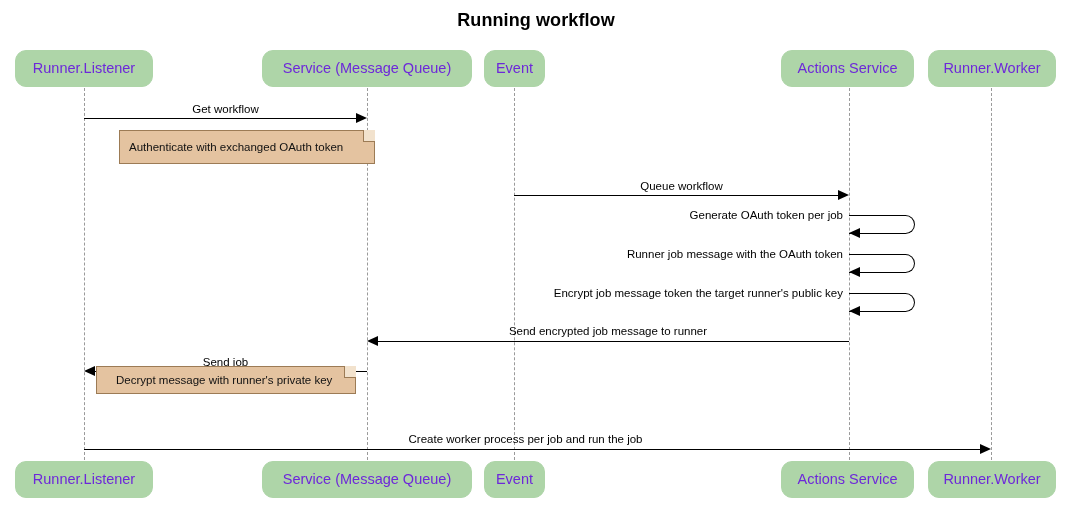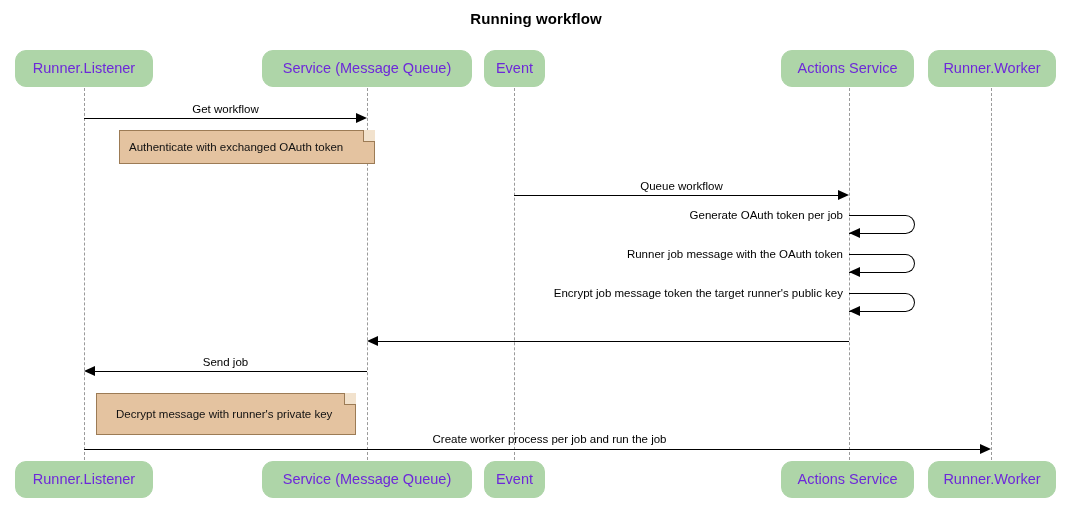--- a/index.html
+++ b/index.html
@@ -16,21 +16,21 @@
     height: 523px;
     background: #ffffff;
     overflow: hidden;
   }
   .title {
     position: absolute;
     left: 0;
     top: 10px;
     width: 1072px;
     text-align: center;
-    font-size: 15px;
+    font-size: 18px;
     font-weight: bold;
     color: #000000;
     letter-spacing: 0.1px;
   }
   .lifeline {
     position: absolute;
     width: 0;
     border-left: 1px dashed #9a9a9a;
     top: 88px;
     height: 372px;
@@ -143,33 +143,34 @@
   <div class="arrowhead left" style="left:849px; top:228px;"></div>
 
   <div class="msg-label" style="left:560px; top:248px; width:283px; text-align:right;">Runner job message with the OAuth token</div>
   <div class="selfloop" style="left:849px; top:254px; width:66px; height:19px;"></div>
   <div class="arrowhead left" style="left:849px; top:267px;"></div>
 
   <div class="msg-label" style="left:450px; top:287px; width:393px; text-align:right;">Encrypt job message token the target runner's public key</div>
   <div class="selfloop" style="left:849px; top:293px; width:66px; height:19px;"></div>
   <div class="arrowhead left" style="left:849px; top:306px;"></div>
 
+  <div class="msg-label" style="left:367px; top:325px; width:482px;">Send encrypted job message to runner</div>
   <div class="msg-line" style="left:378px; top:341px; width:471px;"></div>
   <div class="arrowhead left" style="left:367px; top:336px;"></div>
 
   <div class="msg-label" style="left:84px; top:356px; width:283px;">Send job</div>
   <div class="msg-line" style="left:95px; top:371px; width:272px;"></div>
   <div class="arrowhead left" style="left:84px; top:366px;"></div>
 
-  <div class="note" style="left:96px; top:393px; width:260px; height:42px;padding-left:19px;">
+  <div class="note" style="left:96px; top:366px; width:260px; height:28px;padding-left:19px;">
     <span>Decrypt message with runner's private key</span>
     <span class="fold"></span>
   </div>
 
-  <div class="msg-label" style="left:96px; top:433px; width:907px;">Create worker process per job and run the job</div>
+  <div class="msg-label" style="left:72px; top:433px; width:907px;">Create worker process per job and run the job</div>
   <div class="msg-line" style="left:84px; top:449px; width:896px;"></div>
   <div class="arrowhead right" style="left:980px; top:444px;"></div>
 
   <div class="participant" style="left:15px; top:461px; width:138px;">Runner.Listener</div>
   <div class="participant" style="left:262px; top:461px; width:210px;">Service (Message Queue)</div>
   <div class="participant" style="left:484px; top:461px; width:61px;">Event</div>
   <div class="participant" style="left:781px; top:461px; width:133px;">Actions Service</div>
   <div class="participant" style="left:928px; top:461px; width:128px;">Runner.Worker</div>
 
 </div>

